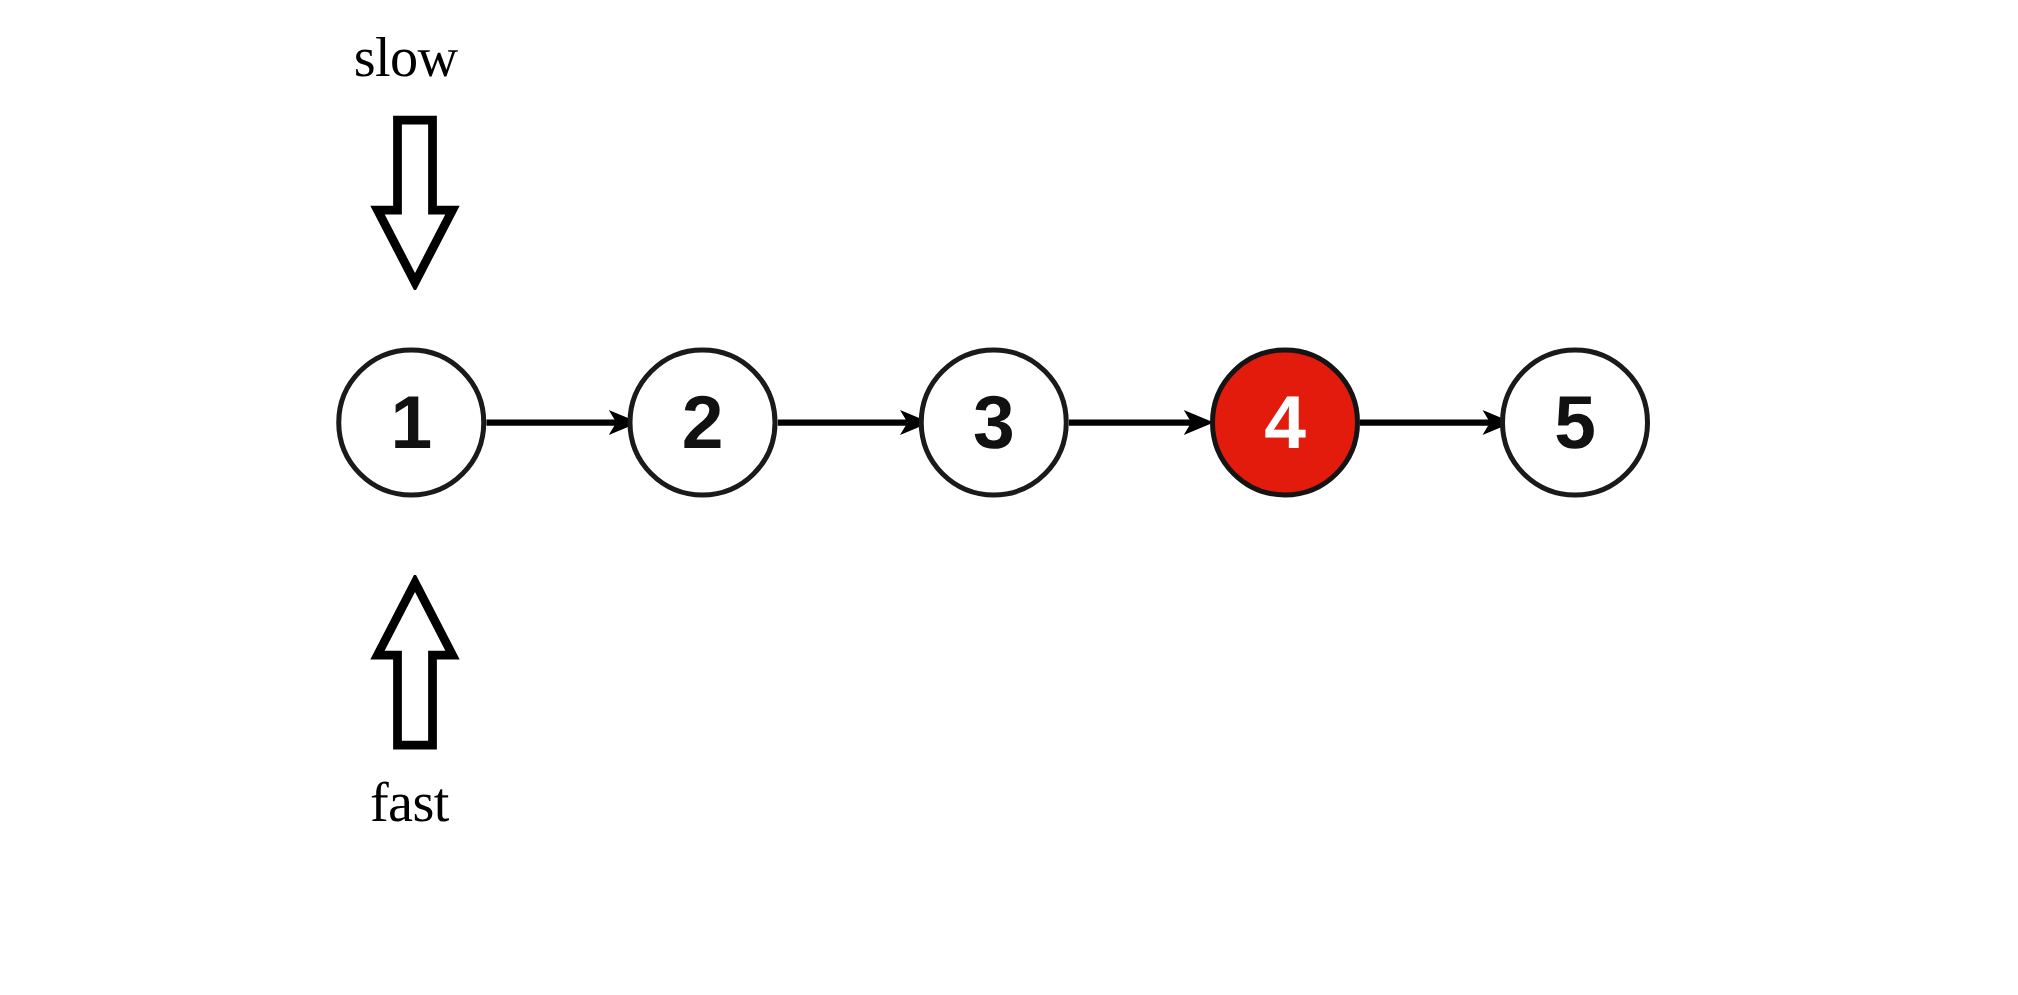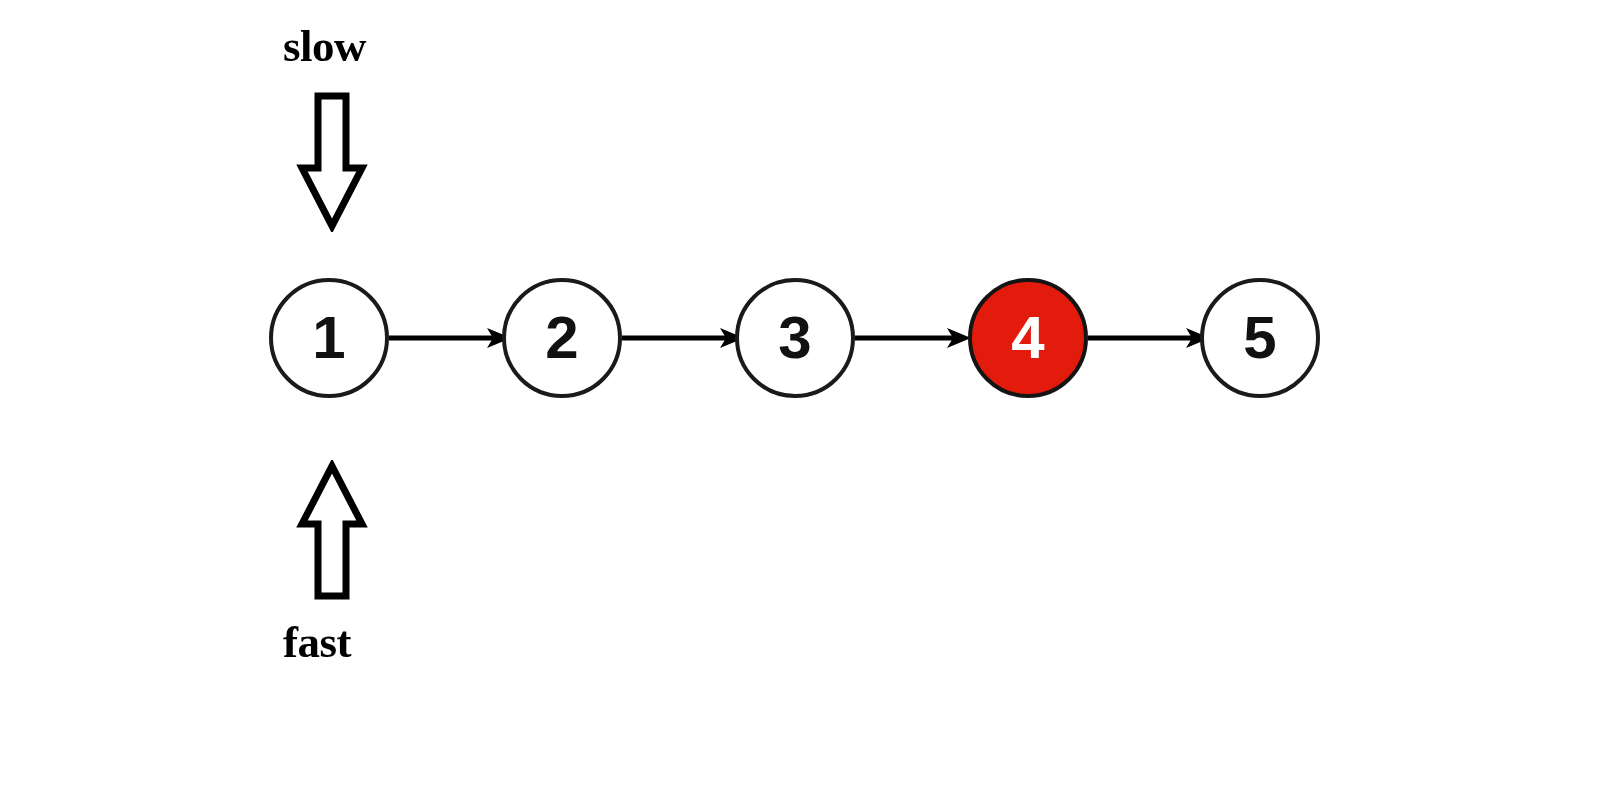--- a/index.html
+++ b/index.html
@@ -13,29 +13,29 @@
   #canvas {
     position: relative;
     width: 1614px;
     height: 796px;
     background: #ffffff;
     overflow: hidden;
   }
   .pointer-label {
     position: absolute;
     font-family: "Liberation Serif", serif;
-    font-weight: bold;
+    font-weight: normal;
     font-size: 45px;
     line-height: 1;
     color: #000000;
     white-space: nowrap;
     letter-spacing: -0.5px;
   }
   #label-slow { left: 283px; top: 24px; }
-  #label-fast { left: 283px; top: 620px; }
+  #label-fast { left: 296px; top: 620px; }
 
   .block-arrow {
     position: absolute;
   }
   #arrow-slow { left: 296px; top: 92px; }
   #arrow-fast { left: 296px; top: 460px; }
 
   .node {
     position: absolute;
     width: 120px;

